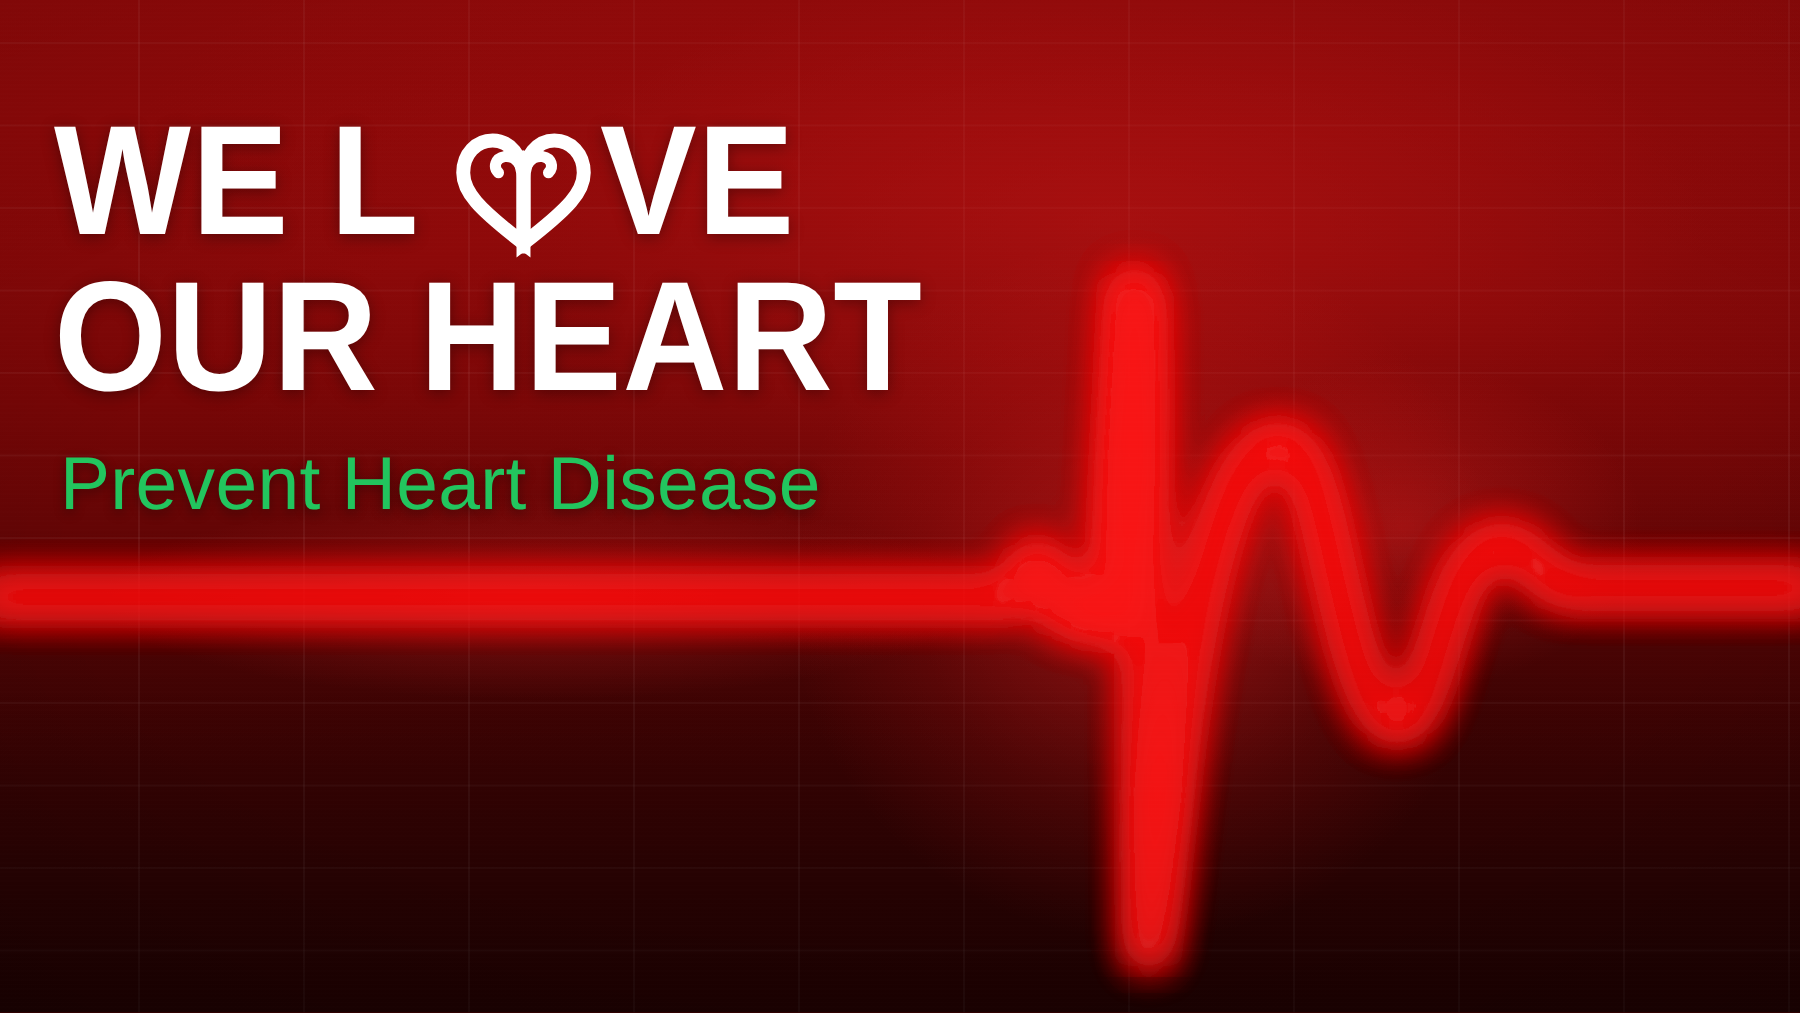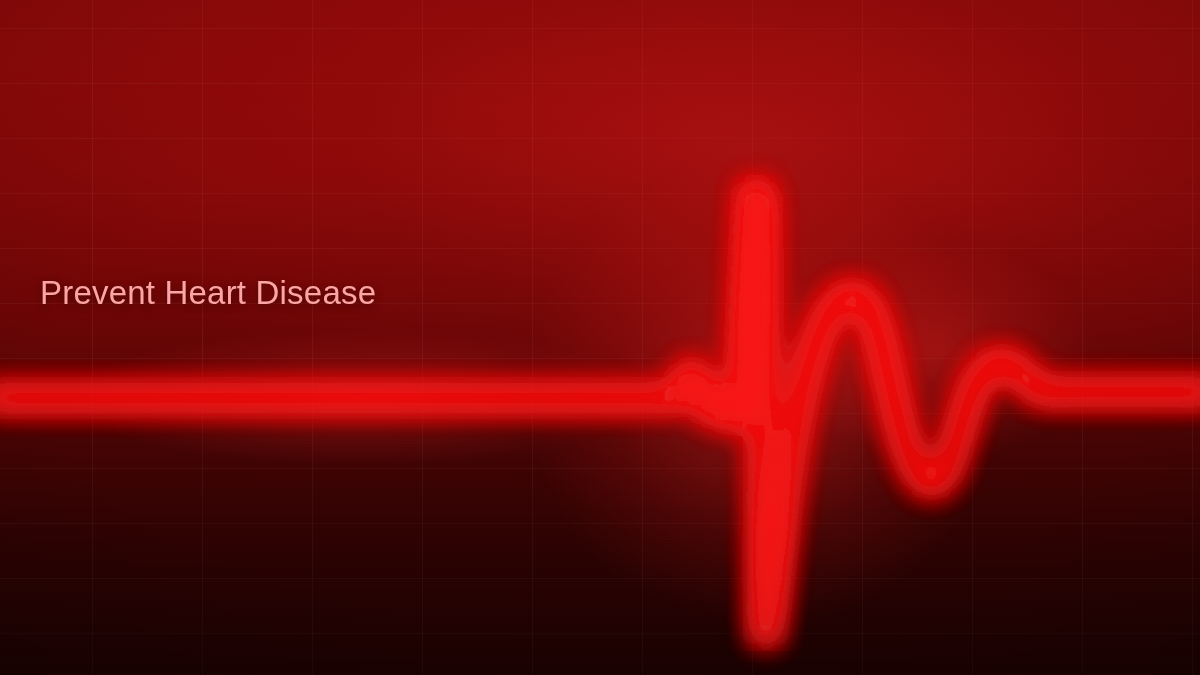--- a/index.html
+++ b/index.html
@@ -120,24 +120,24 @@
     height: 100px;
     position: relative;
     margin: 0 2px 0 2px;
     transform: translateY(2px);
   }
   .heart-slot svg { display: block; width: 100%; height: 100%; }
 
   .subtitle {
     position: absolute;
     left: 40px;
-    top: 276px;
+    top: 296px;
     z-index: 5;
-    color: #fca5a5;
-    font-size: 33px;
+    color: #22c55e;
+    font-size: 50px;
     font-weight: 400;
     letter-spacing: 0.2px;
     line-height: 1.05;
     text-shadow: 0 2px 8px rgba(0,0,0,0.40);
     white-space: nowrap;
   }
 
   .noise {
     position: absolute;
     inset: 0;
@@ -205,17 +205,58 @@
                L 1210,392" fill="none" stroke="#ff1a1a" stroke-width="16" stroke-linecap="round" stroke-linejoin="round" filter="url(#glowBig)" opacity="0.55"></path>
 
       <use href="#ecgPath" stroke="#ff5a5a" stroke-width="8.5" fill="none" stroke-linecap="round" stroke-linejoin="round" filter="url(#glowMid)" opacity="0.85"></use>
 
       <use href="#ecgPath" stroke="#ffd9d9" stroke-width="5" fill="none" stroke-linecap="round" stroke-linejoin="round" filter="url(#glowTight)" opacity="0.95"></use>
 
       <use href="#ecgPath" stroke="#ffffff" stroke-width="2.6" fill="none" stroke-linecap="round" stroke-linejoin="round"></use>
     </g>
   </svg>
 
+  <div class="headline-block">
+
+    <div class="headline-row line1">
+      <span class="hl-word">WE L</span>
+
+      <span class="heart-slot">
+        <svg viewBox="0 0 100 100" aria-hidden="true">
+
+          <g fill="none" stroke="#ffffff" stroke-width="9.5" stroke-linecap="square" stroke-linejoin="miter">
+
+            <path d="M 50,90
+                     L 50,47
+                     C 50,30 40,20 29,20
+                     C 18,20 9,29 9,42
+                     C 9,55 19,66 50,90 Z" transform="translate(0,0)"></path>
+
+            <path d="M 50,90
+                     L 50,47
+                     C 50,30 60,20 71,20
+                     C 82,20 91,29 91,42
+                     C 91,55 81,66 50,90 Z"></path>
+          </g>
+
+          <g fill="none" stroke="#ffffff" stroke-width="7.5" stroke-linecap="round">
+            <path d="M 50,48 C 50,36 44,30 37,31 C 31,32 29,38 33,42"></path>
+            <path d="M 50,48 C 50,36 56,30 63,31 C 69,32 71,38 67,42"></path>
+          </g>
+
+          <path d="M 50,28 C 47,38 53,44 49,54 C 46,63 52,70 50,88" fill="none" stroke="#ffffff" stroke-width="2.4" stroke-linecap="round"></path>
+
+          <path d="M 50,72 L 50,97" stroke="#ffffff" stroke-width="5" stroke-linecap="butt"></path>
+        </svg>
+      </span>
+
+      <span class="hl-word">VE</span>
+    </div>
+
+    <div class="headline-row line2">
+      <span class="hl-word">OUR HEART</span>
+    </div>
+  </div>
 
   <div class="subtitle">Prevent Heart Disease</div>
 
   <div class="noise"></div>
 </div>
 
 </body></html>

